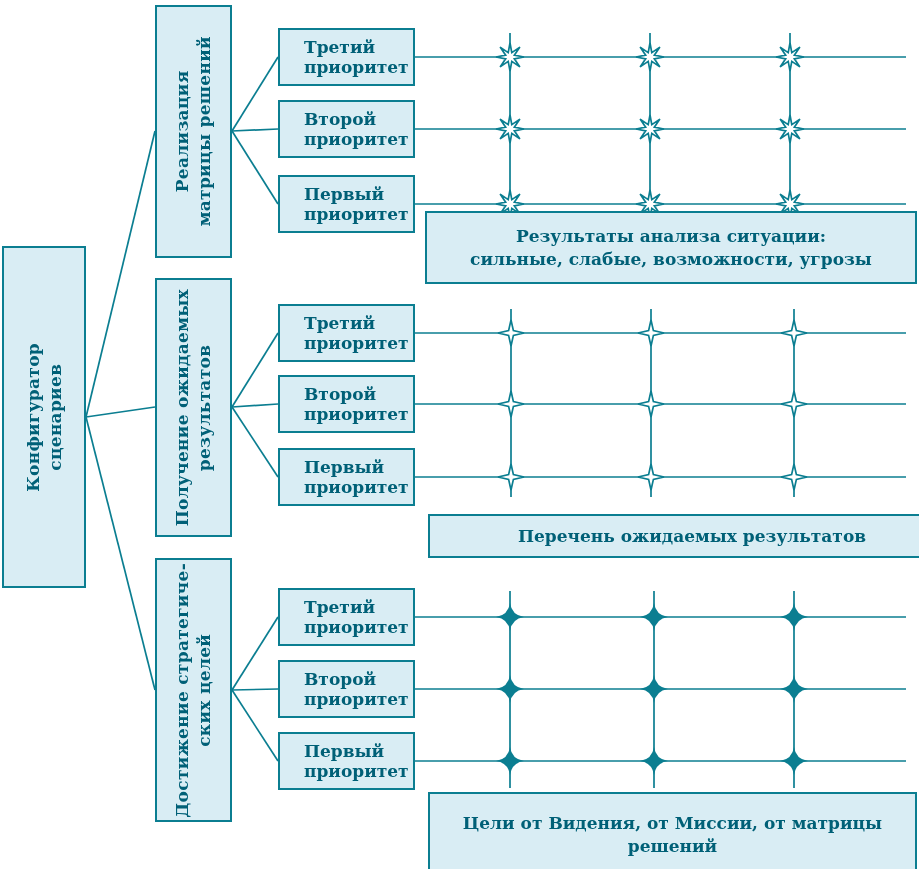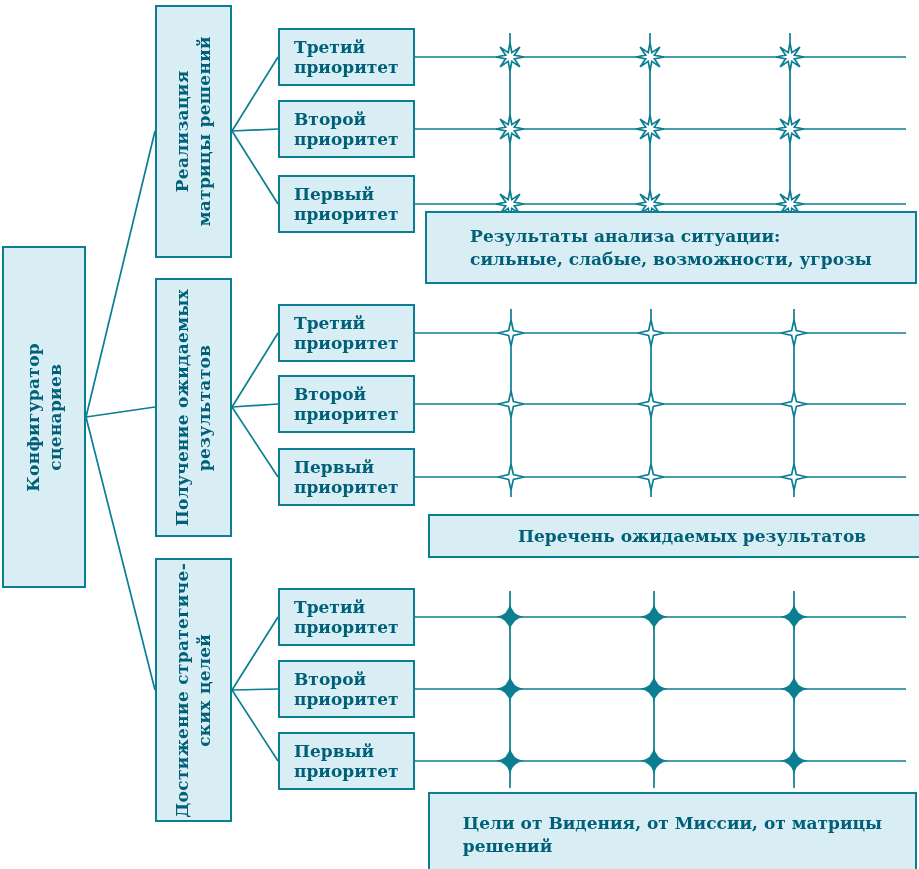--- a/index.html
+++ b/index.html
@@ -14,22 +14,22 @@
   .sparkle-shape{ fill:var(--line); stroke:none; }
   .box {
     position:absolute; background:var(--fill); border:2px solid var(--line);
     color:var(--text); font-weight:bold; display:flex; align-items:center;
     justify-content:center; white-space:pre-line;
   }
   .vlabel {
     writing-mode:vertical-rl; transform:rotate(180deg);
     text-align:center; font-size:17px; line-height:1.3; letter-spacing:.3px;
   }
-  .priority { font-size:17px; line-height:1.2; justify-content:flex-start; padding-left:14px; }
-  .result   { font-size:17px; line-height:1.35; padding:4px 10px; }
+  .priority { font-size:17px; line-height:1.2; justify-content:flex-start; padding-left:24px; }
+  .result   { font-size:17px; line-height:1.35; text-align:center; padding:4px 10px; }
 </style>
 </head>
 <body>
 
 <div class="canvas">
 
   <svg class="wires" viewBox="0 0 919 869">
     <defs>
       <g id="burst">
         <polygon class="burst-shape" points="14,0 4.34,1.8 9.9,9.9 1.8,4.34 0,14 -1.8,4.34 -9.9,9.9 -4.34,1.8 -14,0 -4.34,-1.8 -9.9,-9.9 -1.8,-4.34 0,-14 1.8,-4.34 9.9,-9.9 4.34,-1.8"></polygon>

